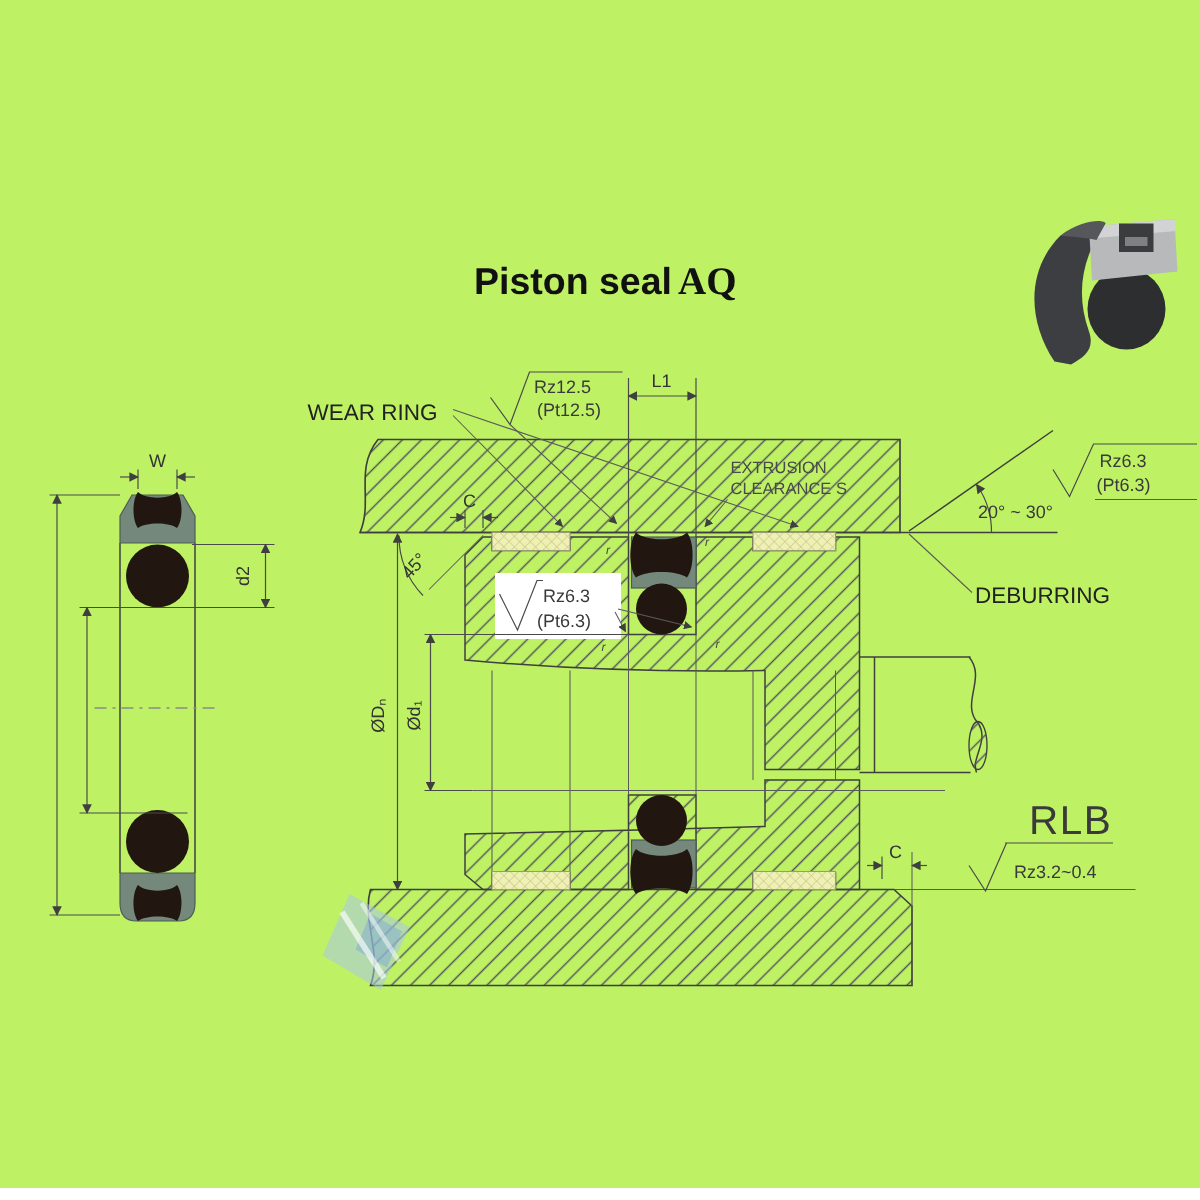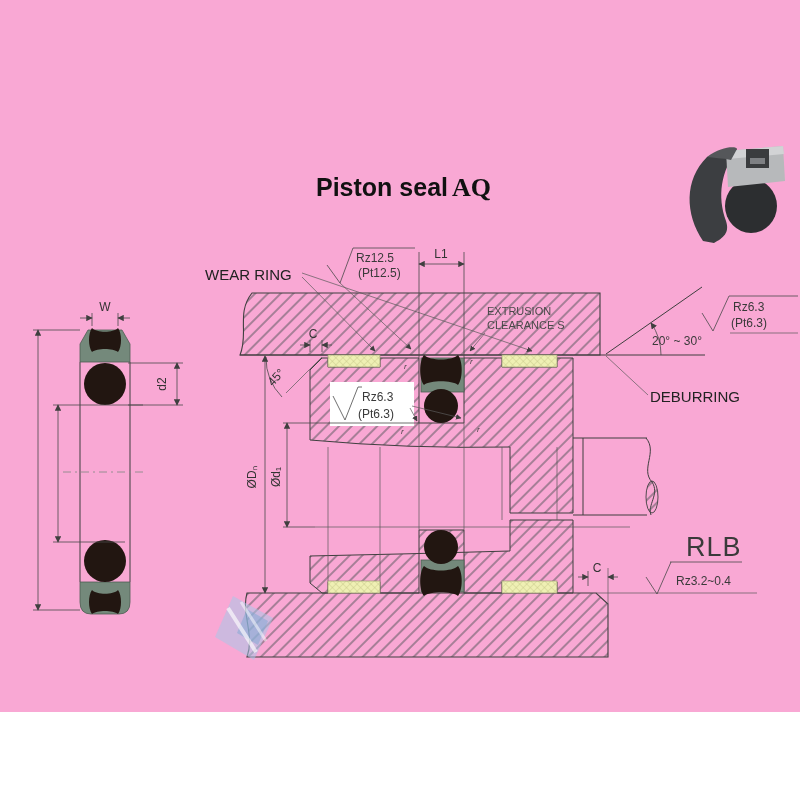--- a/index.html
+++ b/index.html
@@ -1,16 +1,16 @@
 <!DOCTYPE html>
 <html><head>
 <meta charset="utf-8">
 <style>
   html,body{margin:0;padding:0;background:#ffffff;}
-  .stage{position:relative;width:800px;height:712px;background:#f9a8d4;overflow:hidden;
+  .stage{position:relative;width:800px;height:792px;background:#bef264;overflow:hidden;
          font-family:"Liberation Sans", sans-serif;}
   svg{display:block}
   text{fill:#2e2e2e;font-family:"Liberation Sans", sans-serif;}
   .t-title{font-size:25px;font-weight:bold;fill:#111;}
   .t-code{font-size:26px;font-weight:bold;font-family:"Liberation Serif", serif;fill:#111;}
   .t-note{font-size:12px;fill:#3a3a3a;}
   .t-note-sm{font-size:11px;fill:#4a4a4a;}
   .t-dim{font-size:12px;fill:#333;}
   .t-big{font-size:15px;fill:#222;}
   .t-rlb{font-size:27px;fill:#3a3a3a;letter-spacing:1px;}

